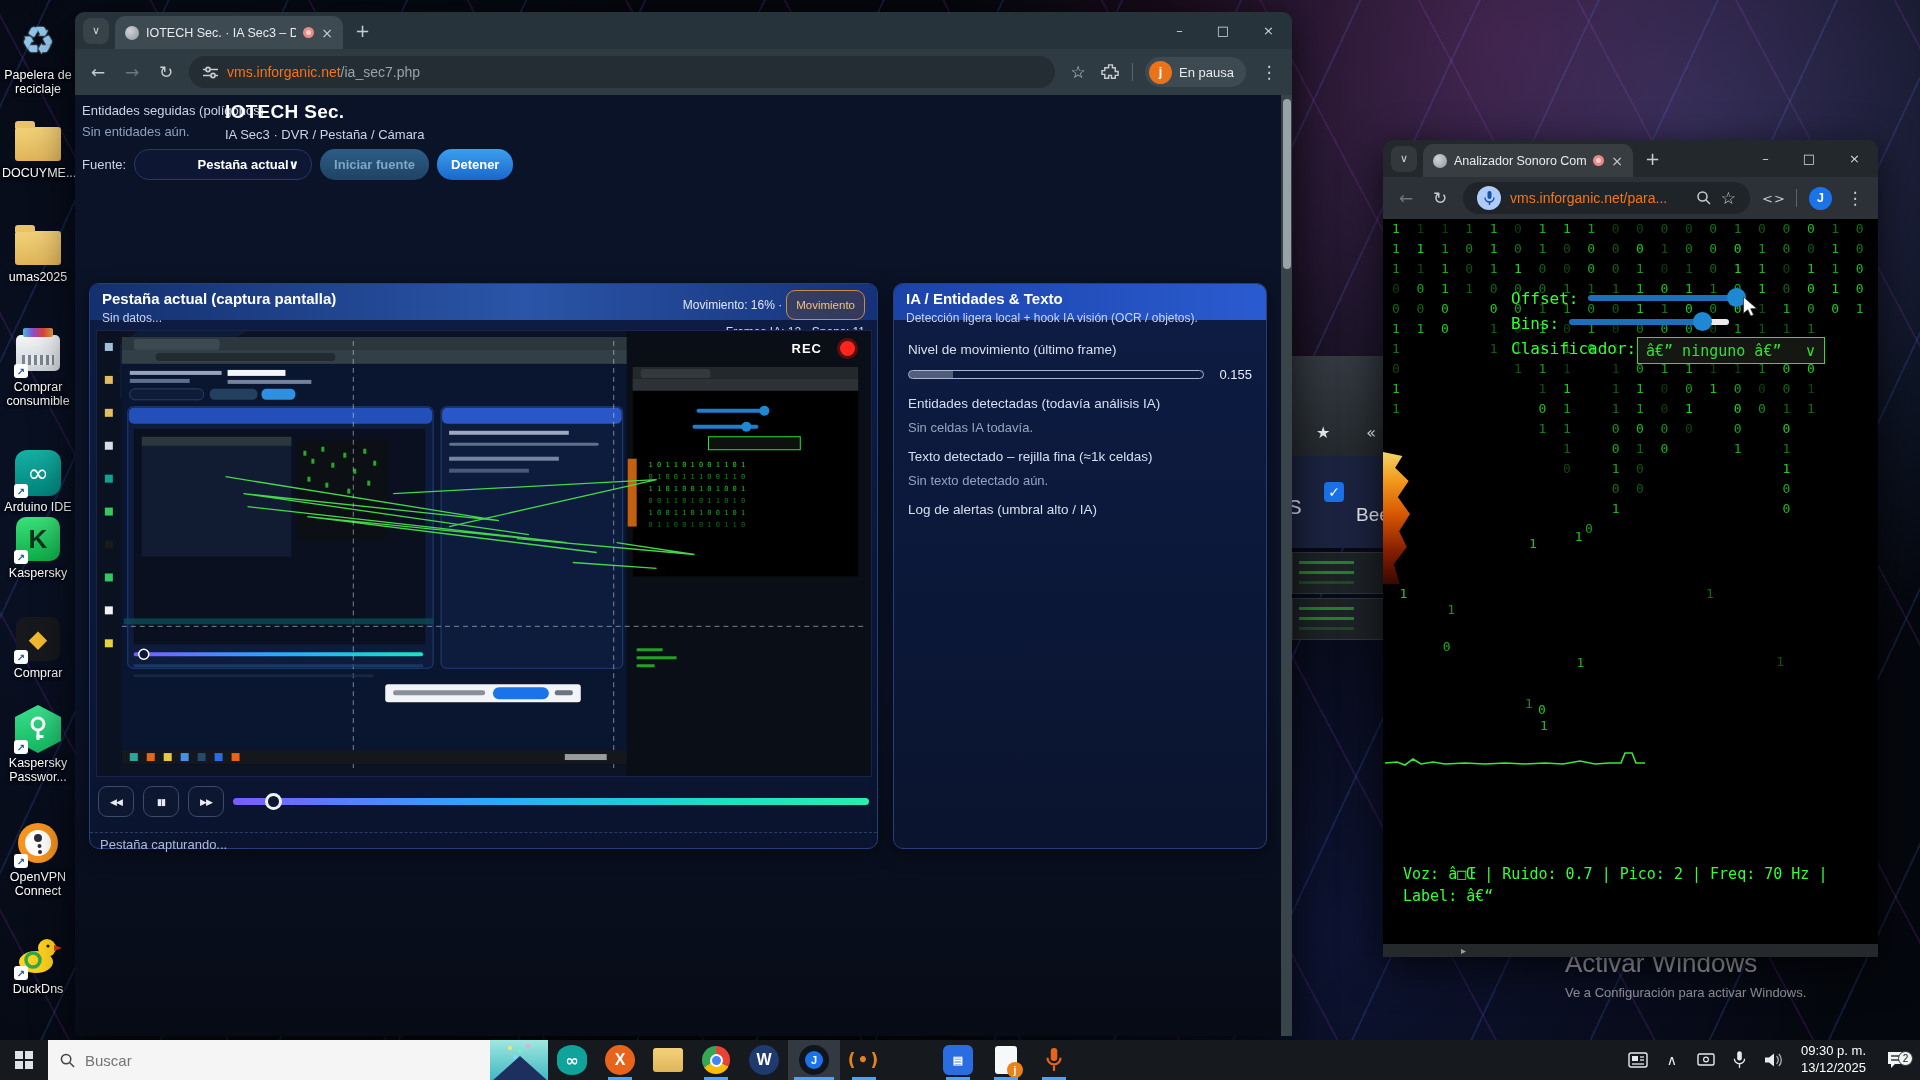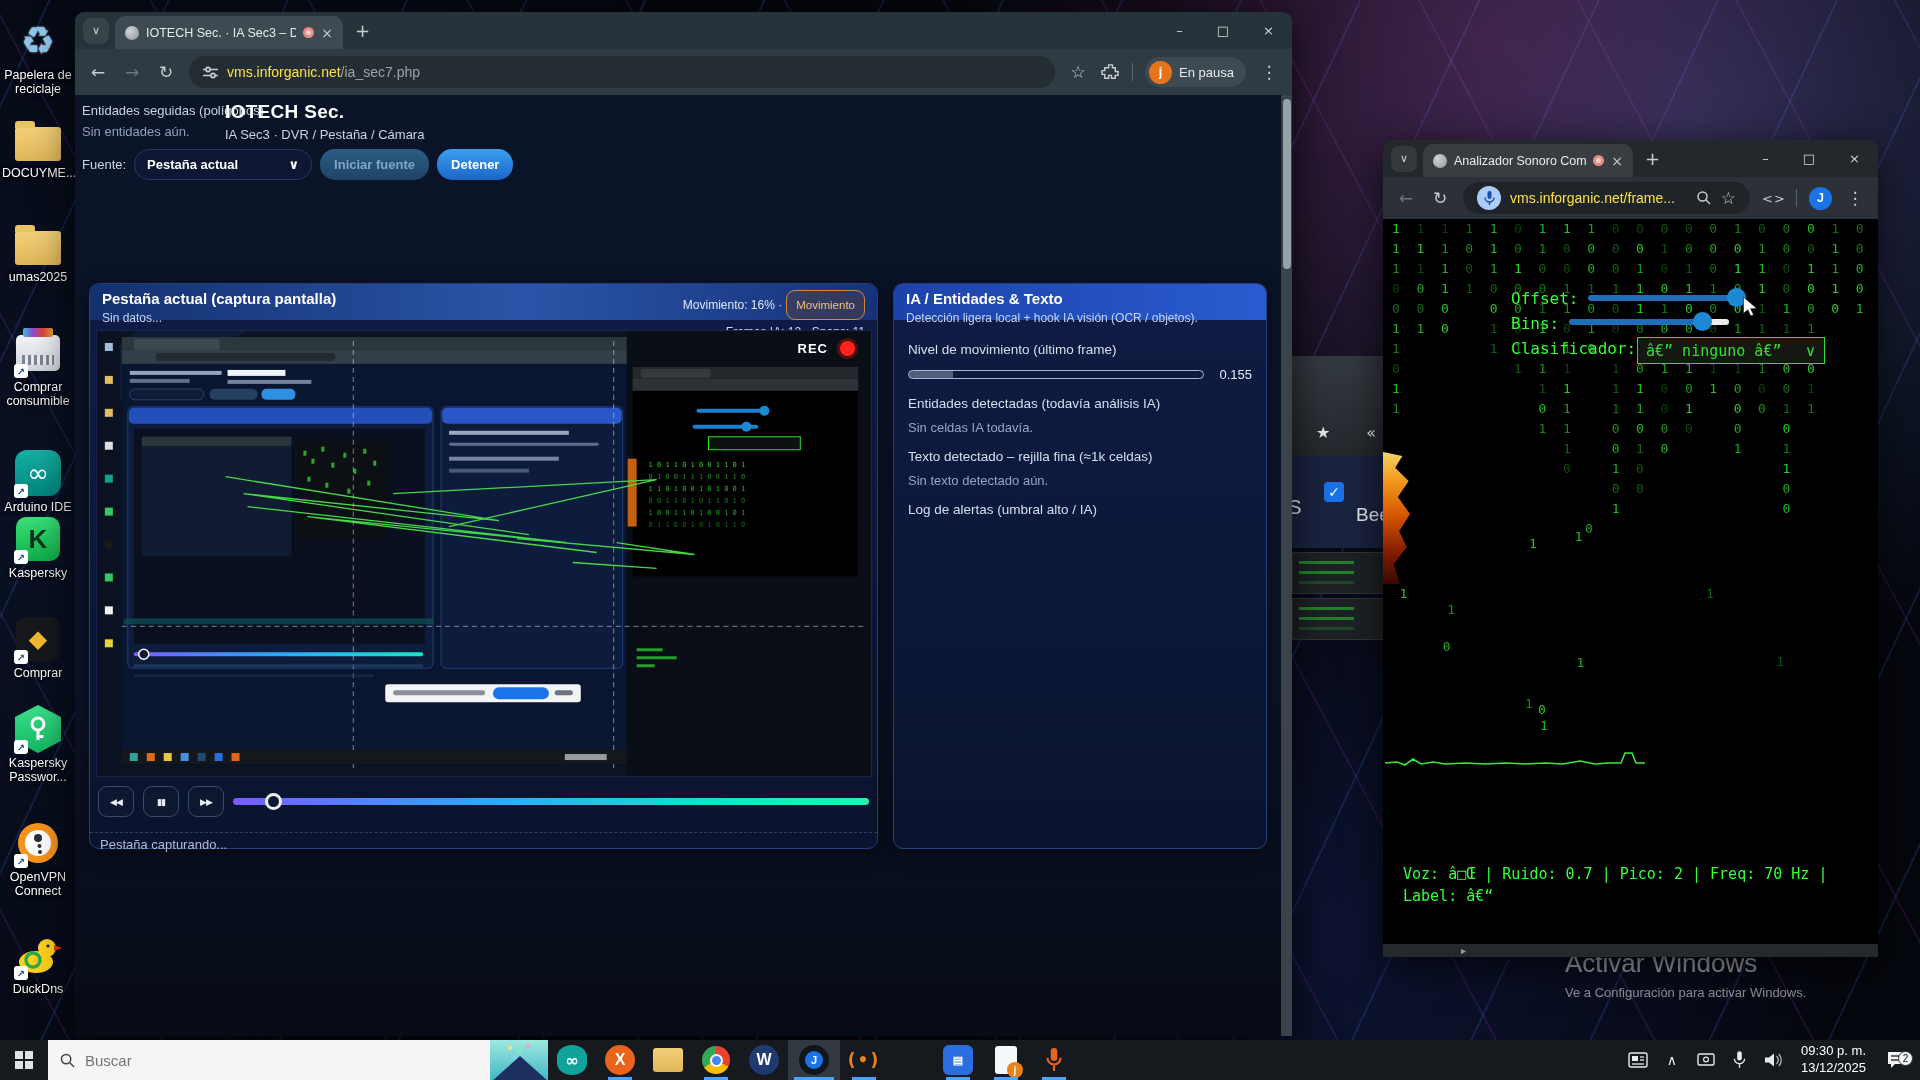--- a/index.html
+++ b/index.html
@@ -42,21 +42,21 @@
 .tab .fav{width:14px;height:14px;border-radius:50%;background:radial-gradient(circle at 35% 35%,#cfd4d8,#8d959b);flex:none}
 .tab .ttl{color:#e8eaed;font-size:12.5px;white-space:nowrap;overflow:hidden;max-width:158px}
 .recdot{width:11px;height:11px;border-radius:50%;border:3px solid #e98b84;background:#f6d0cc;flex:none}
 .tclose{color:#c8ccd2;font-size:14px;flex:none}
 .newtab{color:#c8ccd2;font-size:18px;margin-left:12px}
 .wctrl{margin-left:auto;display:flex;gap:34px;color:#d2d6da;font-size:13px;align-items:center;padding-right:8px}
 .toolbar{display:flex;align-items:center;height:46px;padding:0 12px;gap:12px}
 .tb-ic{color:#c7ccd1;font-size:17px;width:22px;text-align:center}
 .tb-ic.dim{color:#6d767d}
 .urlbar{flex:1;display:flex;align-items:center;gap:9px;height:32px;border-radius:16px;padding:0 14px;min-width:0}
-.urlbar .host{color:#fde047;font-size:14px}
+.urlbar .host{color:#f97316;font-size:14px}
 .urlbar .path{color:#9aa3aa;font-size:14px}
 .tb-sep{width:1px;height:18px;background:#5a646b}
 .profile-pill{display:flex;align-items:center;gap:7px;height:30px;border-radius:15px;padding:0 12px 0 4px;color:#e8eaed;font-size:13px}
 .avatar{width:23px;height:23px;border-radius:50%;display:flex;align-items:center;justify-content:center;color:#fff;font-size:12.5px;font-weight:bold}
 
 #main-window{left:75px;top:12px;width:1217px;height:1024px;background:#0a1226}
 #main-window .tabstrip{background:#27333a}
 #main-window .tab{background:#3d4a52;width:228px}
 #main-window .toolbar{background:#2f3b42}
 #main-window .urlbar{background:#232d33}
@@ -65,38 +65,38 @@
 .page{position:absolute;left:0;top:83px;right:0;bottom:0;background:linear-gradient(180deg,#0b1328 0 62%,#070b16);overflow:hidden}
 .pg-scroll{position:absolute;right:0;top:0;width:11px;bottom:0;background:#39434a}
 .pg-thumb{position:absolute;left:1.5px;width:8px;top:4px;height:170px;border-radius:4px;background:#97a1a8}
 .hdr-ent{position:absolute;left:7px;top:8px;font-size:13px;color:#c9d4e6}
 .hdr-ent .sub{color:#8da0bd;margin-top:6px}
 .brand{position:absolute;left:150px;top:6px}
 .brand .b1{font-size:19px;font-weight:bold;color:#fff;letter-spacing:.3px}
 .brand .b2{font-size:13px;color:#c9d4e6;margin-top:4px}
 .src-row{position:absolute;left:7px;top:54px;display:flex;align-items:center;gap:8px}
 .src-row .lab{font-size:13px;color:#c9d4e6}
-.select{width:178px;height:31px;border-radius:15px;background:#0d1733;border:1px solid #273a66;color:#fff;font-weight:bold;font-size:13px;display:flex;align-items:center;padding:4px 12px;justify-content:space-between}
+.select{width:178px;height:31px;border-radius:15px;background:#0d1733;border:1px solid #273a66;color:#fff;font-weight:bold;font-size:13px;display:flex;align-items:center;padding:4px 12px;justify-content:flex-end}
 .btn{height:31px;border-radius:15px;display:flex;align-items:center;justify-content:center;font-size:13px;font-weight:bold;padding:0 14px}
 .btn.muted{background:linear-gradient(#2c5d86,#1f4363);color:#7fa6c4}
 .btn.blue{background:linear-gradient(#3aa0f0,#1b66c9);color:#fff}
 
 .panel{position:absolute;top:188px;height:566px;border:1px solid #23407c;border-radius:10px;background:linear-gradient(180deg,#0e1c44,#0a142e);box-shadow:0 4px 18px rgba(0,0,0,.5)}
 #left-panel{left:14px;width:789px}
 #right-panel{left:818px;width:374px}
 .phead{height:36px;border-radius:9px 9px 0 0;padding:6px 12px;display:flex;justify-content:space-between}
 #left-panel .phead{background:linear-gradient(90deg,#14306f,#2a55a8 55%,#16327a)}
 #right-panel .phead{background:linear-gradient(90deg,#1c43a8,#2a5bd0)}
 .phead .t1{font-size:15px;font-weight:bold;color:#fff}
 .phead .t2{font-size:12px;color:#c6d6f5;margin-top:4px}
 .phead .r{text-align:right;font-size:12px;color:#dfe7f8;white-space:nowrap}
 .phead .r .l2{margin-top:5px;color:#cfdaf0}
 .badge{display:inline-block;border:1px solid #cc8a3e;color:#f0c27a;background:rgba(120,70,20,.3);border-radius:9px;padding:8px 9px;font-size:11.5px;margin-left:4px}
 .video{position:absolute;left:6px;top:46px;width:776px;height:447px;background:#0c1322;border:1px solid #18244a;overflow:hidden}
-.rec-ov{position:absolute;right:16px;top:10px;display:flex;align-items:center;gap:12px}
+.rec-ov{position:absolute;right:16px;top:10px;display:flex;align-items:center;gap:18px}
 .rec-ov .rt{color:#fff;font-size:13px;font-weight:bold;letter-spacing:1px}
 .rec-ov .rd{width:15px;height:15px;border-radius:50%;background:#ff2420;box-shadow:0 0 0 3px rgba(150,20,10,.55)}
 .ctrl-row{position:absolute;left:8px;right:8px;top:502px;display:flex;align-items:center;gap:9px}
 .pbtn{width:36px;height:31px;border-radius:9px;background:#0d1830;border:1px solid #3a4a6a;color:#e8ecf4;display:flex;align-items:center;justify-content:center;font-size:9px;letter-spacing:-1px}
 .ptrack{flex:1;height:7px;border-radius:4px;background:linear-gradient(90deg,#7b5cff,#2aa9ff 40%,#19e3c2 78%,#27efb0);position:relative}
 .pthumb{position:absolute;left:5%;top:-5.5px;width:17px;height:17px;border-radius:50%;background:#0d1830;border:3px solid #eef2f8}
 .lp-div{position:absolute;left:0;right:0;top:548px;border-top:1px dashed #2b3c66}
 .lp-status{position:absolute;left:10px;top:553px;font-size:13px;color:#aebadc}
 .rp-body{padding:14px 14px 0}
 .rp-lab{font-size:13.5px;color:#d7dff0;margin-top:14px}
@@ -532,21 +532,21 @@
     <span class="tb-ic dim glyph">←</span>
     <span class="tb-ic glyph">↻</span>
     <div class="urlbar">
       <span class="mic-circ">
           <svg width="11" height="14" viewBox="0 0 11 14">
             <rect x="3.5" y="0" width="4" height="8" rx="2" fill="#174ea6"></rect>
             <path d="M1 6.5a4.5 4.5 0 0 0 9 0" fill="none" stroke="#174ea6" stroke-width="1.4"></path>
             <line x1="5.5" y1="11" x2="5.5" y2="14" stroke="#174ea6" stroke-width="1.4"></line>
           </svg>
         </span>
-      <span class="host">vms.inforganic.net/frame...</span>
+      <span class="host">vms.inforganic.net/para...</span>
       <svg width="16" height="16" viewBox="0 0 16 16" style="margin-left:auto">
           <circle cx="6.5" cy="6.5" r="4.5" fill="none" stroke="#c7ccd1" stroke-width="1.5"></circle>
           <line x1="10" y1="10" x2="14" y2="14" stroke="#c7ccd1" stroke-width="1.5"></line>
         </svg>
       <span class="tb-ic glyph" style="width:auto">☆</span>
     </div>
     <span class="tb-ic glyph" style="font-size:13px;letter-spacing:1px">&lt;&gt;</span>
     <span class="tb-sep"></span>
     <span class="avatar">J</span>
     <span class="tb-ic glyph">⋮</span>

